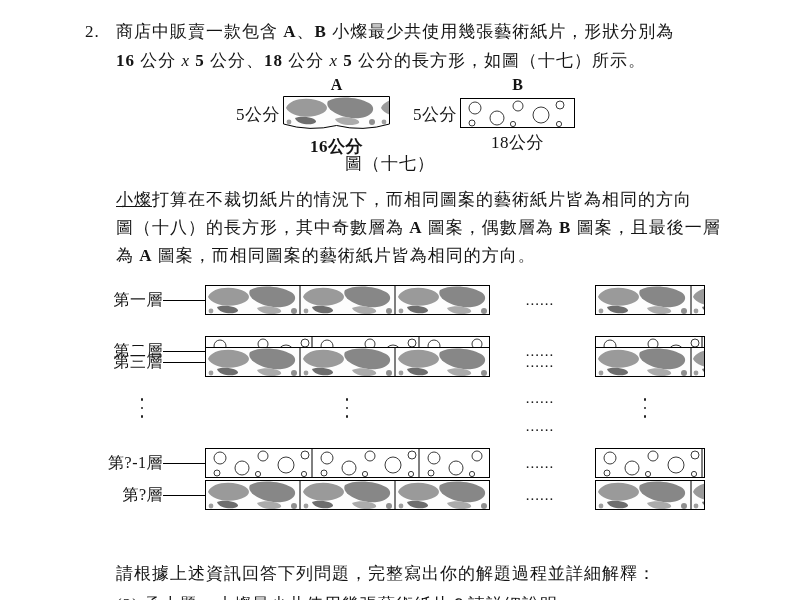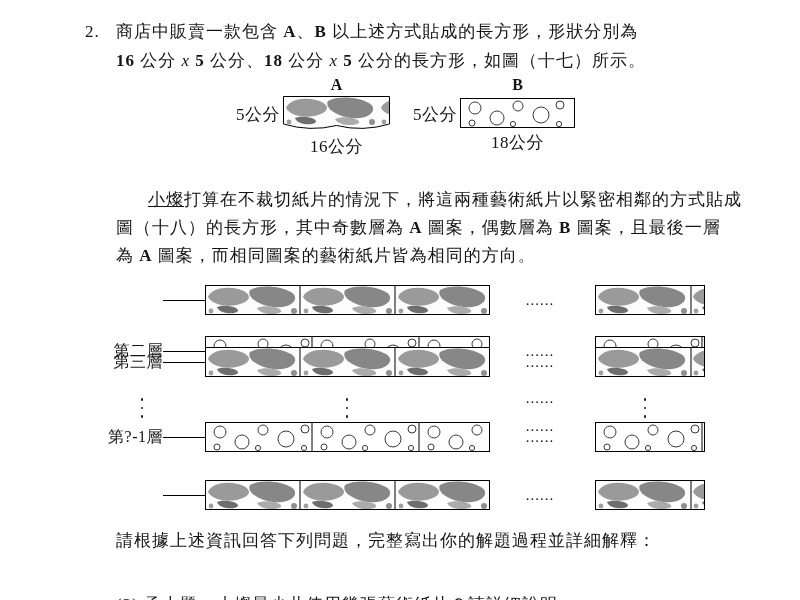--- a/index.html
+++ b/index.html
@@ -5,21 +5,21 @@
   * { margin:0; padding:0; box-sizing:border-box; }
   html,body { background:#fff; }
   .page {
     position:relative; width:800px; height:600px; overflow:hidden;
     background:#fff; color:#141414;
     font-family:"Liberation Serif","DejaVu Serif",serif;
   }
   .textline { position:absolute; font-size:17px; letter-spacing:1px; white-space:nowrap; line-height:24px; }
   .b { font-weight:bold; }
   .i { font-style:italic; }
-  .u { text-decoration:underline;margin-left:32px; }
+  .u { text-decoration:underline; }
   .dim { position:absolute; font-size:17px; letter-spacing:0.5px; white-space:nowrap; }
   .figlabel { position:absolute; font-size:16px; font-weight:bold; text-align:center; }
   .caption { position:absolute; font-size:17px; letter-spacing:1px; text-align:center; }
   .row { position:absolute; left:0; width:800px; height:30px; }
   .row-label { position:absolute; left:78px; top:0; width:85px; height:30px; line-height:30px;
                font-size:16px; text-align:right; letter-spacing:0.5px; white-space:nowrap; }
   .row-tick { position:absolute; left:163px; top:15px; width:42px; height:0; border-top:1px solid #000; }
   .strip { position:absolute; top:0; display:block; }
   .gap-dots { position:absolute; left:493px; width:94px; text-align:center; font-size:15px;
               letter-spacing:1px; line-height:30px; }
@@ -53,44 +53,46 @@
           <circle cx="100" cy="7" r="4"></circle>
           <circle cx="12" cy="25" r="3"></circle>
           <circle cx="53" cy="26" r="2.6"></circle>
           <circle cx="99" cy="26" r="2.6"></circle>
         </g>
       </pattern>
     </defs>
   </svg>
 
   <span class="textline" style="left:85px; top:20px;">2.</span>
-  <span class="textline" style="left:116px; top:20px;"><span>商店中販賣一款包含 </span><span class="b">A</span><span>、</span><span class="b">B</span><span> 以上述方式貼成的長方形，形狀分別為</span></span>
+  <span class="textline" style="left:116px; top:20px;"><span>商店中販賣一款包含 </span><span class="b">A</span><span>、</span><span class="b">B</span><span> 小燦最少共使用幾張藝術紙片，形狀分別為</span></span>
   <span class="textline" style="left:116px; top:49px;"><span class="b">16</span><span> 公分 </span><span class="i">x</span><span> </span><span class="b">5</span><span> 公分、</span><span class="b">18</span><span> 公分 </span><span class="i">x</span><span> </span><span class="b">5</span><span> 公分的長方形，如圖（十七）所示。</span></span>
 
   <span class="figlabel" style="left:283px; top:76px; width:107px;">A</span>
   <span class="figlabel" style="left:460px; top:76px; width:115px;">B</span>
 
   <span class="dim" style="left:234px; top:103px; width:46px; text-align:right;">5公分</span>
   <svg class="strip" style="left:283px; top:96px; position:absolute;" width="107" height="40">
     <path d="M0.5 0.5 H106.5 V28 Q80 36 53.5 29.5 Q27 36 0.5 28 Z" fill="url(#patA)" stroke="#000"></path>
   </svg>
-  <span class="dim" style="left:283px; top:135px; width:107px; text-align:center;">16公分</span>
+  <span class="dim" style="left:283px; top:135px; width:107px; text-align:center;font-weight:bold;">16公分</span>
 
   <span class="dim" style="left:411px; top:103px; width:46px; text-align:right;">5公分</span>
   <svg class="strip" style="left:460px; top:98px; position:absolute;" width="115" height="30">
     <rect x="0.5" y="0.5" width="114" height="29" fill="url(#patB)" stroke="#000"></rect>
   </svg>
   <span class="dim" style="left:460px; top:131px; width:115px; text-align:center;">18公分</span>
 
+  <span class="caption" style="left:190px; top:152px; width:400px;">圖（十七）</span>
 
-  <span class="textline" style="left:116px; top:188px;"><span class="u">小燦</span><span>打算在不裁切紙片的情況下，將這兩種藝術紙片以緊密相鄰的方式貼成</span></span>
+  <span class="textline" style="left:116px; top:188px;"><span class="u">小燦</span><span>打算在不裁切紙片的情況下，而相同圖案的藝術紙片皆為相同的方向</span></span>
   <span class="textline" style="left:116px; top:216px;"><span>圖（十八）的長方形，其中奇數層為 </span><span class="b">A</span><span> 圖案，偶數層為 </span><span class="b">B</span><span> 圖案，且最後一層</span></span>
   <span class="textline" style="left:116px; top:244px;"><span>為 </span><span class="b">A</span><span> 圖案，而相同圖案的藝術紙片皆為相同的方向。</span></span>
 
   <div class="row" style="top:285px;">
+    <span class="row-label">第一層</span>
     <span class="row-tick"></span>
     <svg class="strip" style="left:205px;" width="285" height="30">
       <rect x="0.5" y="0.5" width="284" height="29" fill="url(#patA)" stroke="#000"></rect>
       <line x1="95" y1="0" x2="95" y2="30" stroke="#000"></line>
       <line x1="190" y1="0" x2="190" y2="30" stroke="#000"></line>
     </svg>
     <span class="gap-dots">......</span>
     <svg class="strip" style="left:595px;" width="110" height="30">
       <rect x="0.5" y="0.5" width="109" height="29" fill="url(#patA)" stroke="#000"></rect>
       <line x1="96" y1="0" x2="96" y2="30" stroke="#000"></line>
@@ -140,46 +142,47 @@
       </span>
     <span class="gap-dots" style="line-height:16px; top:2px;">......</span>
     <span class="gap-dots" style="line-height:16px; top:30px;">......</span>
     <span class="vdots" style="left:643px; top:10px;">
         <i></i>
         <i></i>
         <i></i>
       </span>
   </div>
 
-  <div class="row" style="top:422px;text-decoration:underline;">
+  <div class="row" style="top:448px;text-decoration:underline;">
     <span class="row-label">第?-1層</span>
     <span class="row-tick"></span>
     <svg class="strip" style="left:205px;" width="285" height="30">
       <rect x="0.5" y="0.5" width="284" height="29" fill="url(#patB)" stroke="#000"></rect>
       <line x1="107" y1="0" x2="107" y2="30" stroke="#000"></line>
       <line x1="214" y1="0" x2="214" y2="30" stroke="#000"></line>
     </svg>
     <span class="gap-dots">......</span>
     <svg class="strip" style="left:595px;" width="110" height="30">
       <rect x="0.5" y="0.5" width="109" height="29" fill="url(#patB)" stroke="#000"></rect>
       <line x1="107" y1="0" x2="107" y2="30" stroke="#000"></line>
     </svg>
   </div>
 
   <div class="row" style="top:480px;">
+    <span class="row-label">第?層</span>
     <span class="row-tick"></span>
     <svg class="strip" style="left:205px;" width="285" height="30">
       <rect x="0.5" y="0.5" width="284" height="29" fill="url(#patA)" stroke="#000"></rect>
       <line x1="95" y1="0" x2="95" y2="30" stroke="#000"></line>
       <line x1="190" y1="0" x2="190" y2="30" stroke="#000"></line>
     </svg>
     <span class="gap-dots">......</span>
     <svg class="strip" style="left:595px;" width="110" height="30">
       <rect x="0.5" y="0.5" width="109" height="29" fill="url(#patA)" stroke="#000"></rect>
       <line x1="96" y1="0" x2="96" y2="30" stroke="#000"></line>
     </svg>
   </div>
 
 
-  <span class="textline" style="left:116px; top:529px;">請根據上述資訊回答下列問題，完整寫出你的解題過程並詳細解釋：</span>
+  <span class="textline" style="left:116px; top:562px;">請根據上述資訊回答下列問題，完整寫出你的解題過程並詳細解釋：</span>
   <span class="textline" style="left:116px; top:593px;"><span>(2) 承上題，小燦最少共使用幾張藝術紙片？請詳細說明。</span></span>
 
 </div>
 
 </body></html>

